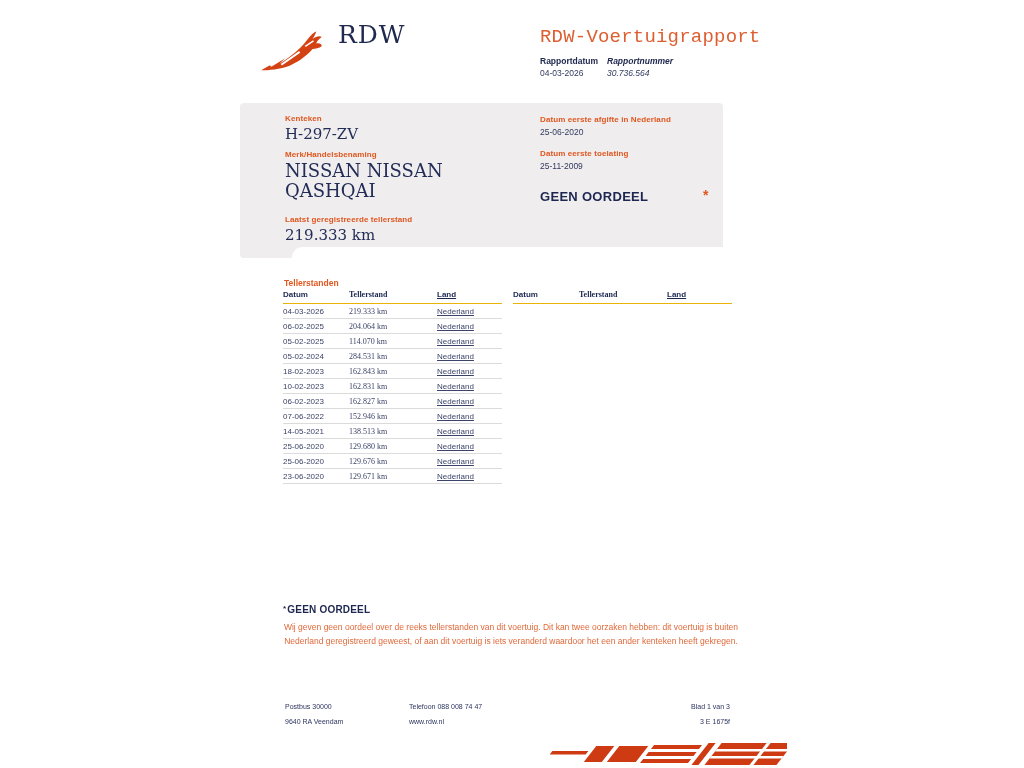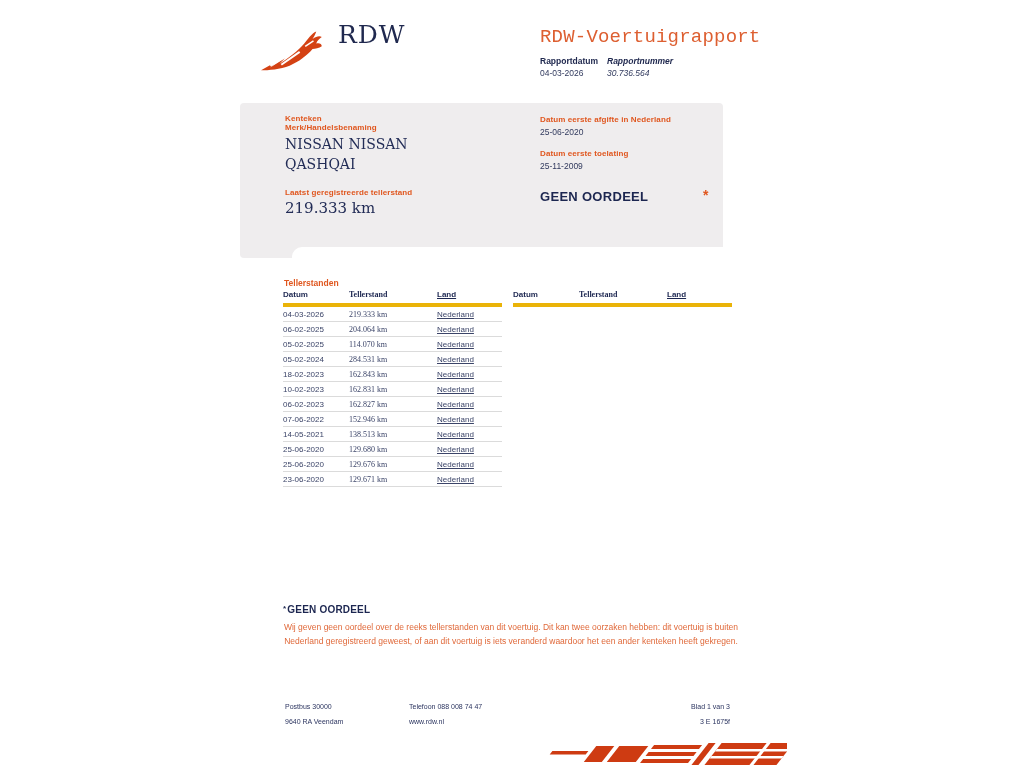--- a/index.html
+++ b/index.html
@@ -15,31 +15,31 @@
   .ml1,.mv1 { left:540px; } .ml2,.mv2 { left:607px;font-style:italic; }
 
   
   .graybox { position:absolute; left:240px; top:103px; width:483px; height:155px; background:#efedee; border-radius:4px; }
   .graybox-notch { position:absolute; left:52px; top:144px; width:431px; height:11px; background:#ffffff; border-top-left-radius:10px; }
   .fld-label { font-size:8px; font-weight:bold; color:#e0571f; letter-spacing:0.1px; }
   .fld-serif { font-family:"DejaVu Serif", serif; color:#222c56; }
   .box-left { position:absolute; left:45px; top:11px; width:250px; }
   .box-right { position:absolute; left:300px; top:12px; width:180px; }
   .kenteken { font-size:15px; margin:2px 0 7px 0; }
-  .merk { font-size:14px; line-height:20px; margin:2px 0 14px 0; }
+  .merk { font-size:18px; line-height:20px; margin:2px 0 14px 0; }
   .tell { font-size:15px; margin:2px 0 0 0; }
   .sm-value { font-size:8.5px; color:#313a5e; margin:3px 0 12px 0; }
   .oordeel { position:absolute; left:300px; top:86px; font-size:13px; font-weight:bold; color:#1c2650; letter-spacing:0.3px; }
   .oordeel-star { position:absolute; left:463px; top:84px; font-size:14px; font-weight:bold; color:#e0571f; }
 
   
   .section-title { position:absolute; left:284px; top:278px; font-size:8.5px; font-weight:bold; color:#e0571f; }
   .ttable { position:absolute; top:290px; width:219px; }
   .ttable.left { left:283px; } .ttable.right { left:513px; }
-  .thead { display:flex; font-size:8px; font-weight:bold; color:#1c2650; padding-bottom:4px; border-bottom:4px solid #eab308; }
+  .thead { display:flex; font-size:8px; font-weight:bold; color:#1c2650; padding-bottom:4px; border-bottom:1px solid #eab308; }
   .tc0 { width:66px; text-align:left; }
   .tc1 { width:88px; text-align:left;font-family:Liberation Serif, serif; }
   .tc2 { flex:1; text-align:left;text-decoration:underline; }
   .trow { display:flex; font-size:8px; color:#3b4468; height:15px; align-items:center; border-bottom:1px solid #dbdbdb; }
 
   
   .footnote { position:absolute; left:283px; top:604px; width:456px; }
   .footnote-title { font-size:10px; font-weight:bold; color:#1c2650; letter-spacing:0.2px; }
   .footnote-title .star { font-size:8px; vertical-align:top; margin-right:1px; }
   .footnote-text { margin-top:5px; font-size:8.5px; line-height:14px; color:#e0693a;text-align:center; }
@@ -69,20 +69,21 @@
   <div class="doc-title">RDW-Voertuigrapport</div>
   <div class="meta-label ml1">Rapportdatum</div>
   <div class="meta-label ml2">Rapportnummer</div>
   <div class="meta-value mv1">04-03-2026</div>
   <div class="meta-value mv2">30.736.564</div>
 
   <div class="graybox">
     <div class="graybox-notch"></div>
     <div class="box-left">
       <div class="fld-label">Kenteken</div>
+      <div class="fld-serif kenteken">H-297-ZV</div>
       <div class="fld-label">Merk/Handelsbenaming</div>
       <div class="fld-serif merk">
         <div>NISSAN NISSAN</div>
         <div>QASHQAI</div>
       </div>
       <div class="fld-label">Laatst geregistreerde tellerstand</div>
       <div class="fld-serif tell">219.333 km</div>
     </div>
     <div class="box-right">
       <div class="fld-label">Datum eerste afgifte in Nederland</div>

